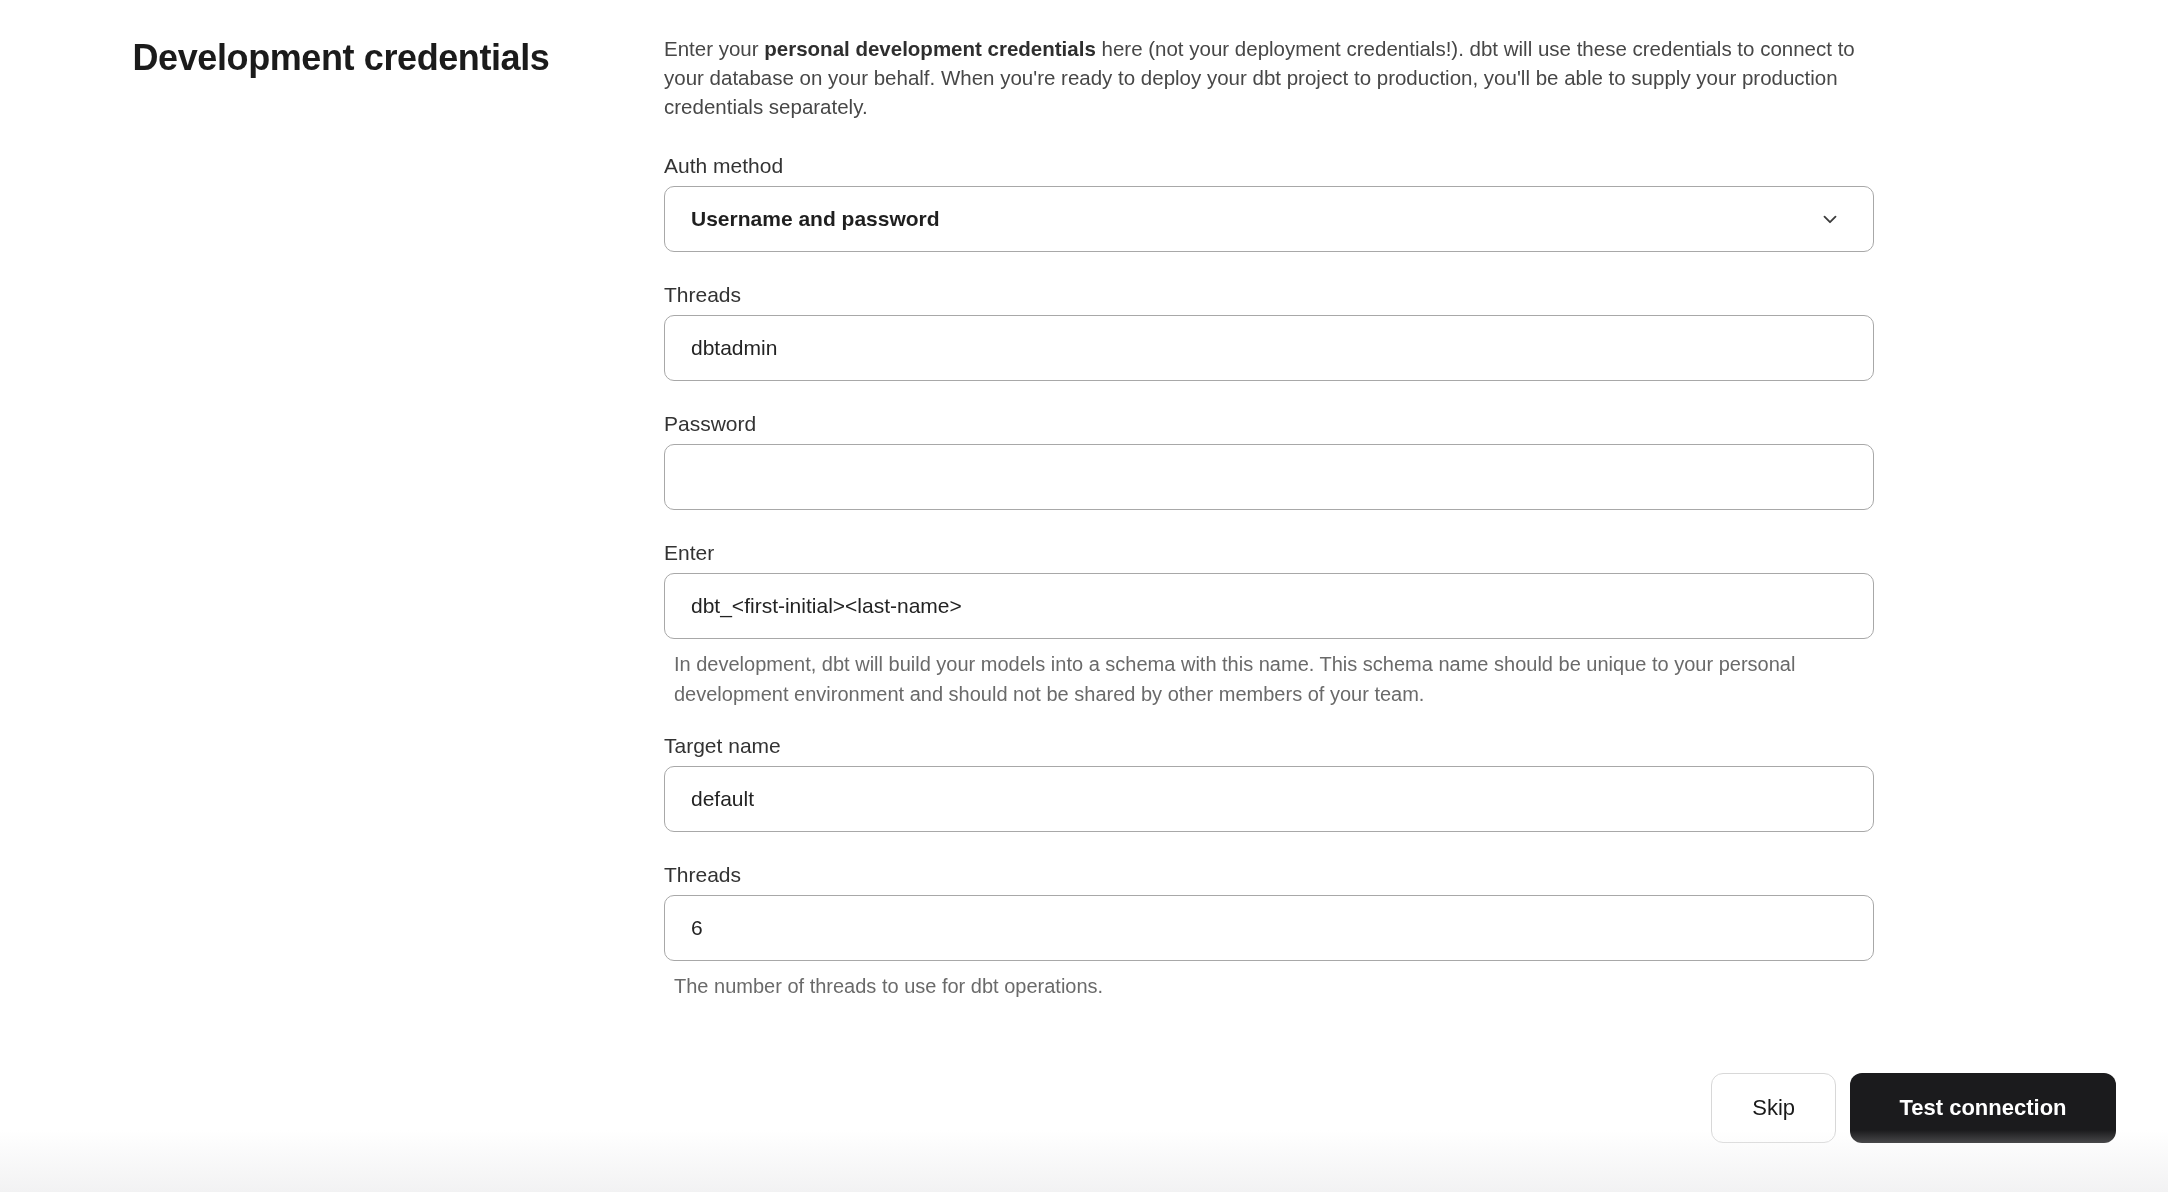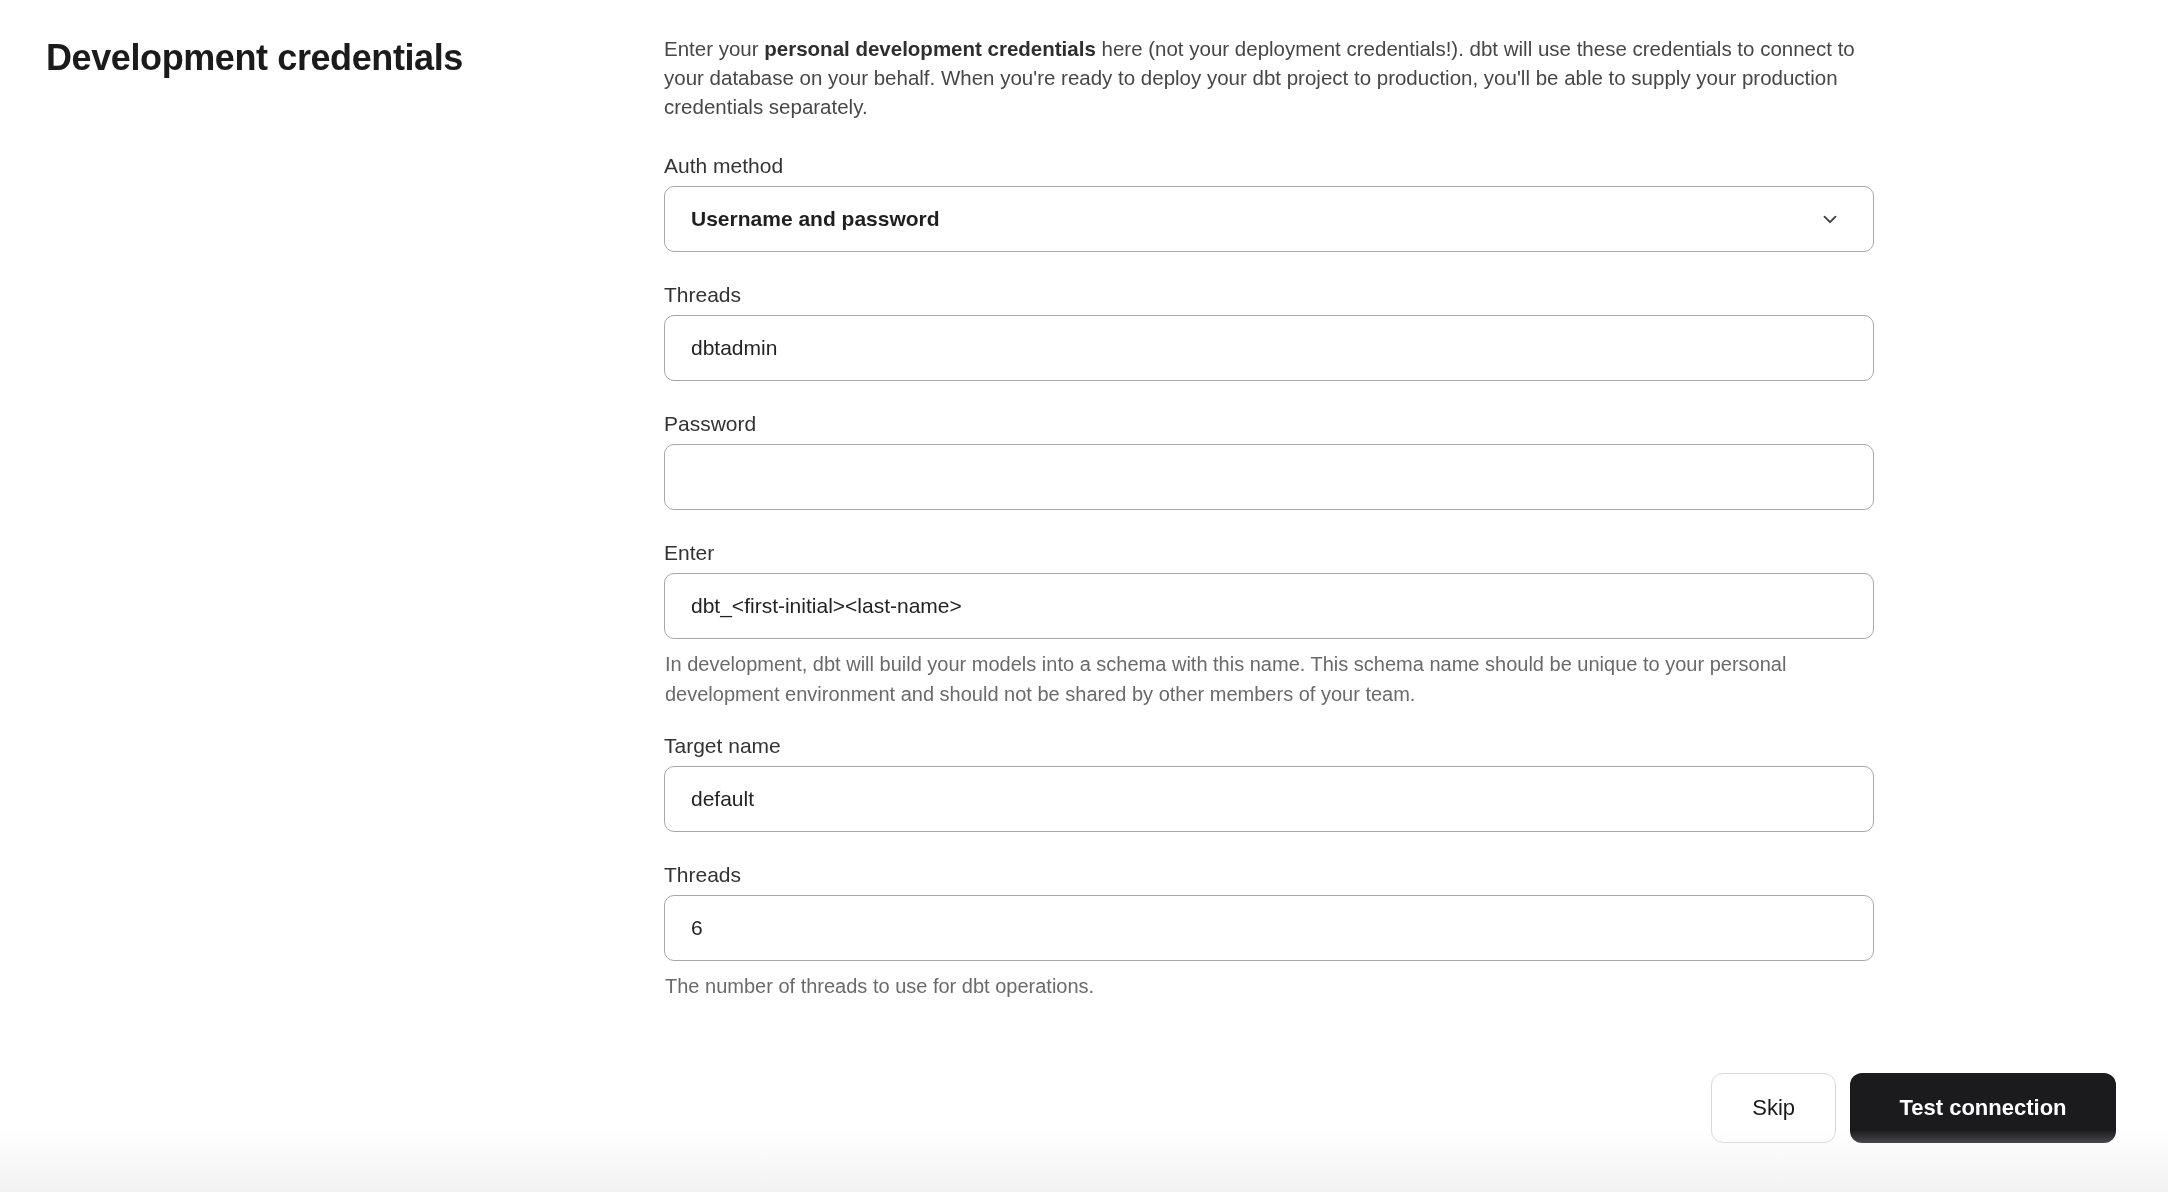--- a/index.html
+++ b/index.html
@@ -24,20 +24,21 @@
     top: 36px;
     width: 590px;
   }
   .page-title {
     margin: 0;
     font-size: 36px;
     line-height: 44px;
     font-weight: 700;
     letter-spacing: -0.4px;
     color: #1b1b1b;
+    text-align: center;
   }
   
   .right-col {
     position: absolute;
     left: 664px;
     top: 34px;
     width: 1210px;
   }
   .description {
     margin: 0 0 32px 0;
@@ -75,21 +76,21 @@
     justify-content: space-between;
     cursor: pointer;
   }
   .select-value {
     font-size: 21px;
     font-weight: 600;
     color: #1f1f1f;
   }
   .chevron { flex: 0 0 auto; margin-right: 6px; }
   .helper {
-    margin: 10px 0 0 1px;
+    margin: 10px 0 0 10px;
     font-size: 20px;
     line-height: 30px;
     color: #6a6a6a;
   }
   .field.has-helper { margin-bottom: 24px; }
 
   
   .footer-actions {
     position: absolute;
     top: 1073px;

